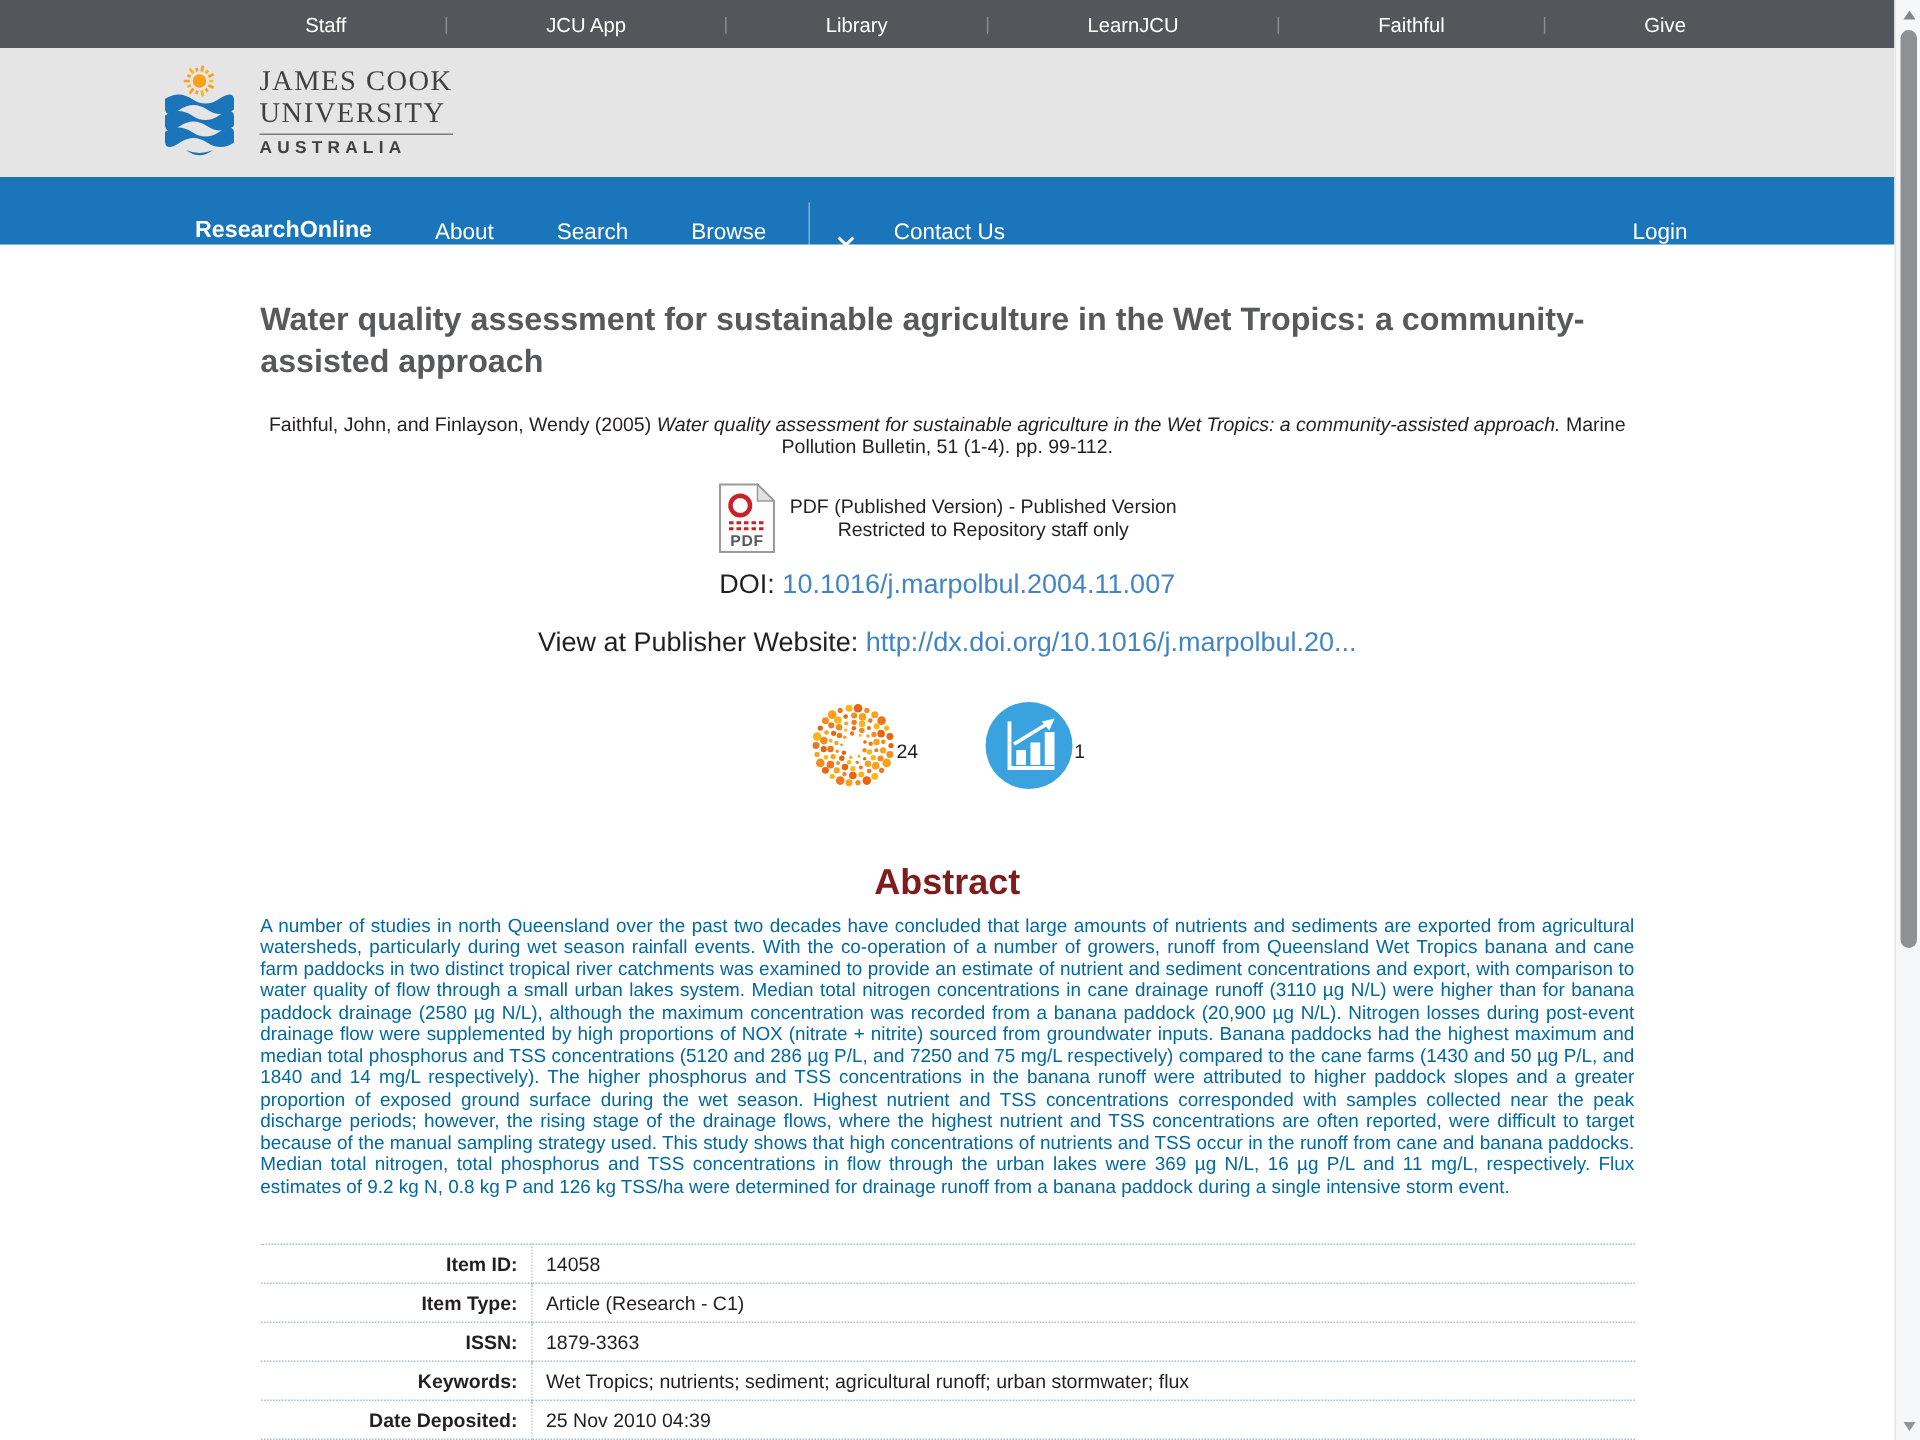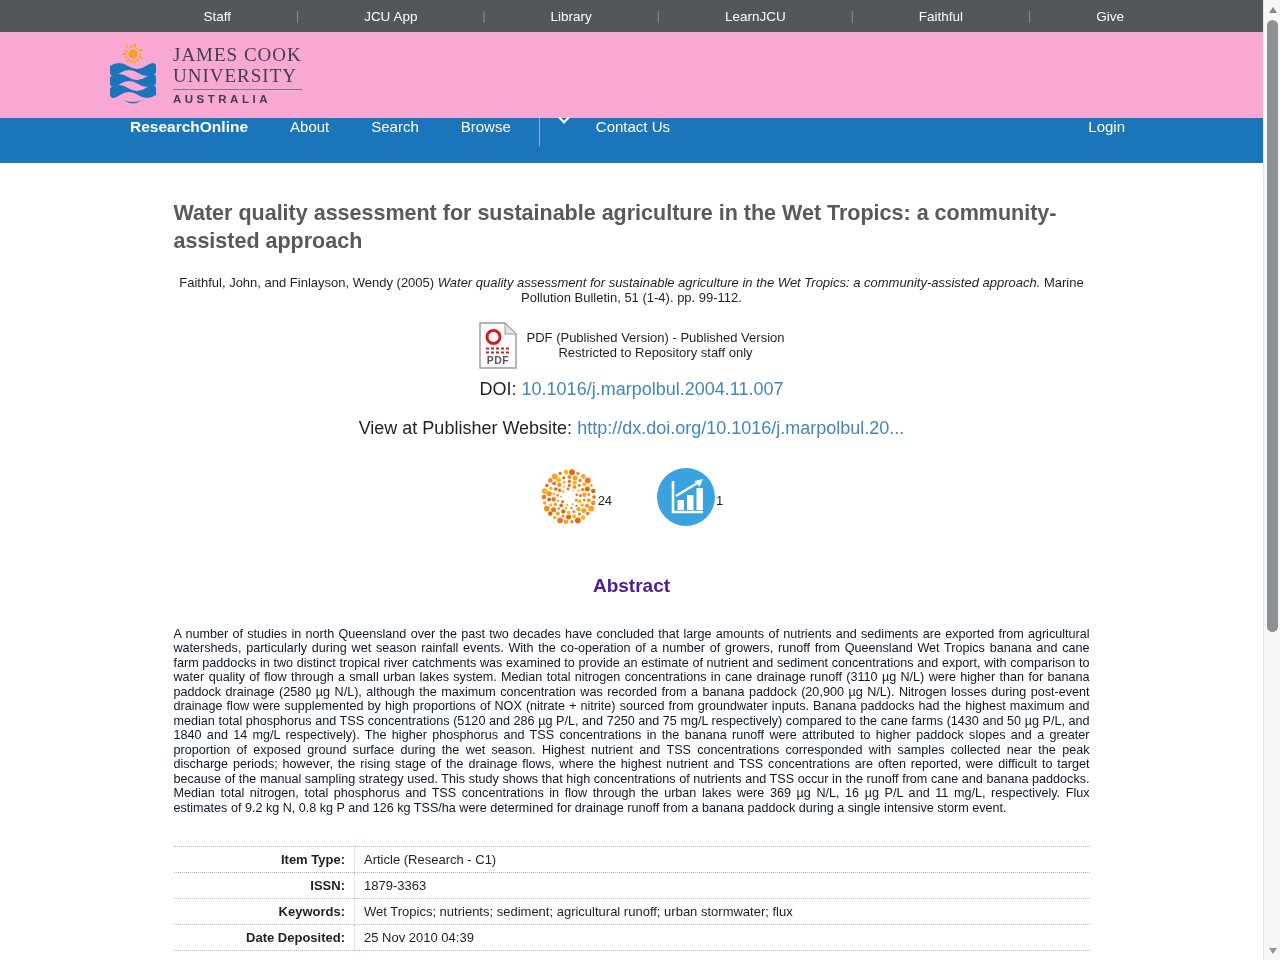--- a/index.html
+++ b/index.html
@@ -14,32 +14,32 @@
   .topbar {
     height:32px; background:#53565A; display:flex; align-items:center;
     justify-content:flex-end; padding-right:118px;gap:44px;
   }
   .topbar a {
     color:#fff; font-size:13.5px; text-decoration:none; padding:0 21px; cursor:pointer;
   }
   .topbar .sep { color:#8b8e92; font-size:12px; }
 
   
-  .site-header { height:86px; background:#f9a8d4; display:flex; align-items:center; padding-left:105px; }
+  .site-header { height:86px; background:#e5e5e5; display:flex; align-items:center; padding-left:105px; }
   .logo { display:flex; align-items:center; cursor:pointer; }
   .logo-text { margin-left:12px; }
   .logo-serif {
     font-family:"Liberation Serif", serif; font-size:19px; letter-spacing:1px;
     color:#414042; line-height:1.08; border-bottom:1px solid #7b7c7f; padding-bottom:3px;
   }
   .logo-country { font-size:11.5px; font-weight:bold; letter-spacing:3.5px; color:#414042; margin-top:3px; }
 
   
   .mainnav {
-    height:45px; background:#1B75BB; display:flex; align-items:flex-start;
+    height:45px; background:#1B75BB; display:flex; align-items:flex-end;
     padding:0 0 0 130px; font-size:15px; color:#fff;
   }
   .mainnav a { color:#fff; text-decoration:none; cursor:pointer; }
   .nav-brand { font-weight:bold; font-size:15.5px; margin-right:42px; }
   .nav-item { margin-right:42px; }
   .nav-divider { width:1px; height:28px; background:rgba(255,255,255,.45); margin:0 0 0 -14px; }
   .nav-chev-wrap { margin:0 28px 0 20px; display:flex; align-items:center; cursor:pointer; }
   .chev { width:8px; height:8px; border-right:2px solid #fff; border-bottom:2px solid #fff; transform:rotate(45deg); margin-top:-4px; }
   .nav-login { margin-left:auto; padding-right:138px; }
 
@@ -58,23 +58,23 @@
 
   .doi-line, .pub-line { text-align:center; font-size:18px; }
   .doi-line { margin-top:10px; }
   .pub-line { margin-top:4px; }
   a.blue { color:#4285C2; text-decoration:none; cursor:pointer; }
 
   .badges { display:flex; justify-content:center; gap:44px; margin-top:28px; }
   .badge { display:flex; flex-direction:row; align-items:center; cursor:pointer; }
   .badge-count { font-size:13px; margin-top:7px; color:#231F20; }
 
-  h2.abstract-h { text-align:center; font-size:19px; font-weight:bold; color:#4c1d95; margin:48px 0 0 0; }
+  h2.abstract-h { text-align:center; font-size:24px; font-weight:bold; color:#7f1d1d; margin:48px 0 0 0; }
   .abstract {
-    font-size:12.6px; line-height:14.5px; text-align:justify; margin-top:30px; color:#0f172a;
+    font-size:12.6px; line-height:14.5px; text-align:justify; margin-top:7px; color:#0369a1;
   }
 
   
   table.meta { width:100%; border-collapse:collapse; margin-top:31px; font-size:13px; border-top:1px dotted #a7bccb; }
   table.meta td { border-bottom:1px dotted #a7bccb; padding:5px 0; vertical-align:top; }
   td.mlabel {
     width:181px; text-align:right; font-weight:bold; padding-right:9px !important;
     border-right:1px dotted #c3d0da;
   }
   td.mvalue { padding-left:9px !important; }
@@ -296,20 +296,24 @@
       </div>
     </div>
 
     <h2 class="abstract-h">Abstract</h2>
 
     <p class="abstract">A number of studies in north Queensland over the past two decades have concluded that large amounts of nutrients and sediments are exported from agricultural watersheds, particularly during wet season rainfall events. With the co-operation of a number of growers, runoff from Queensland Wet Tropics banana and cane farm paddocks in two distinct tropical river catchments was examined to provide an estimate of nutrient and sediment concentrations and export, with comparison to water quality of flow through a small urban lakes system. Median total nitrogen concentrations in cane drainage runoff (3110 µg N/L) were higher than for banana paddock drainage (2580 µg N/L), although the maximum concentration was recorded from a banana paddock (20,900 µg N/L). Nitrogen losses during post-event drainage flow were supplemented by high proportions of NOX (nitrate + nitrite) sourced from groundwater inputs. Banana paddocks had the highest maximum and median total phosphorus and TSS concentrations (5120 and 286 µg P/L, and 7250 and 75 mg/L respectively) compared to the cane farms (1430 and 50 µg P/L, and 1840 and 14 mg/L respectively). The higher phosphorus and TSS concentrations in the banana runoff were attributed to higher paddock slopes and a greater proportion of exposed ground surface during the wet season. Highest nutrient and TSS concentrations corresponded with samples collected near the peak discharge periods; however, the rising stage of the drainage flows, where the highest nutrient and TSS concentrations are often reported, were difficult to target because of the manual sampling strategy used. This study shows that high concentrations of nutrients and TSS occur in the runoff from cane and banana paddocks. Median total nitrogen, total phosphorus and TSS concentrations in flow through the urban lakes were 369 µg N/L, 16 µg P/L and 11 mg/L, respectively. Flux estimates of 9.2 kg N, 0.8 kg P and 126 kg TSS/ha were determined for drainage runoff from a banana paddock during a single intensive storm event.</p>
 
     <table class="meta">
       <tbody>
         <tr>
+          <td class="mlabel">Item ID:</td>
+          <td class="mvalue">14058</td>
+        </tr>
+        <tr>
           <td class="mlabel">Item Type:</td>
           <td class="mvalue">Article (Research - C1)</td>
         </tr>
         <tr>
           <td class="mlabel">ISSN:</td>
           <td class="mvalue">1879-3363</td>
         </tr>
         <tr>
           <td class="mlabel">Keywords:</td>
           <td class="mvalue">Wet Tropics; nutrients; sediment; agricultural runoff; urban stormwater; flux</td>

